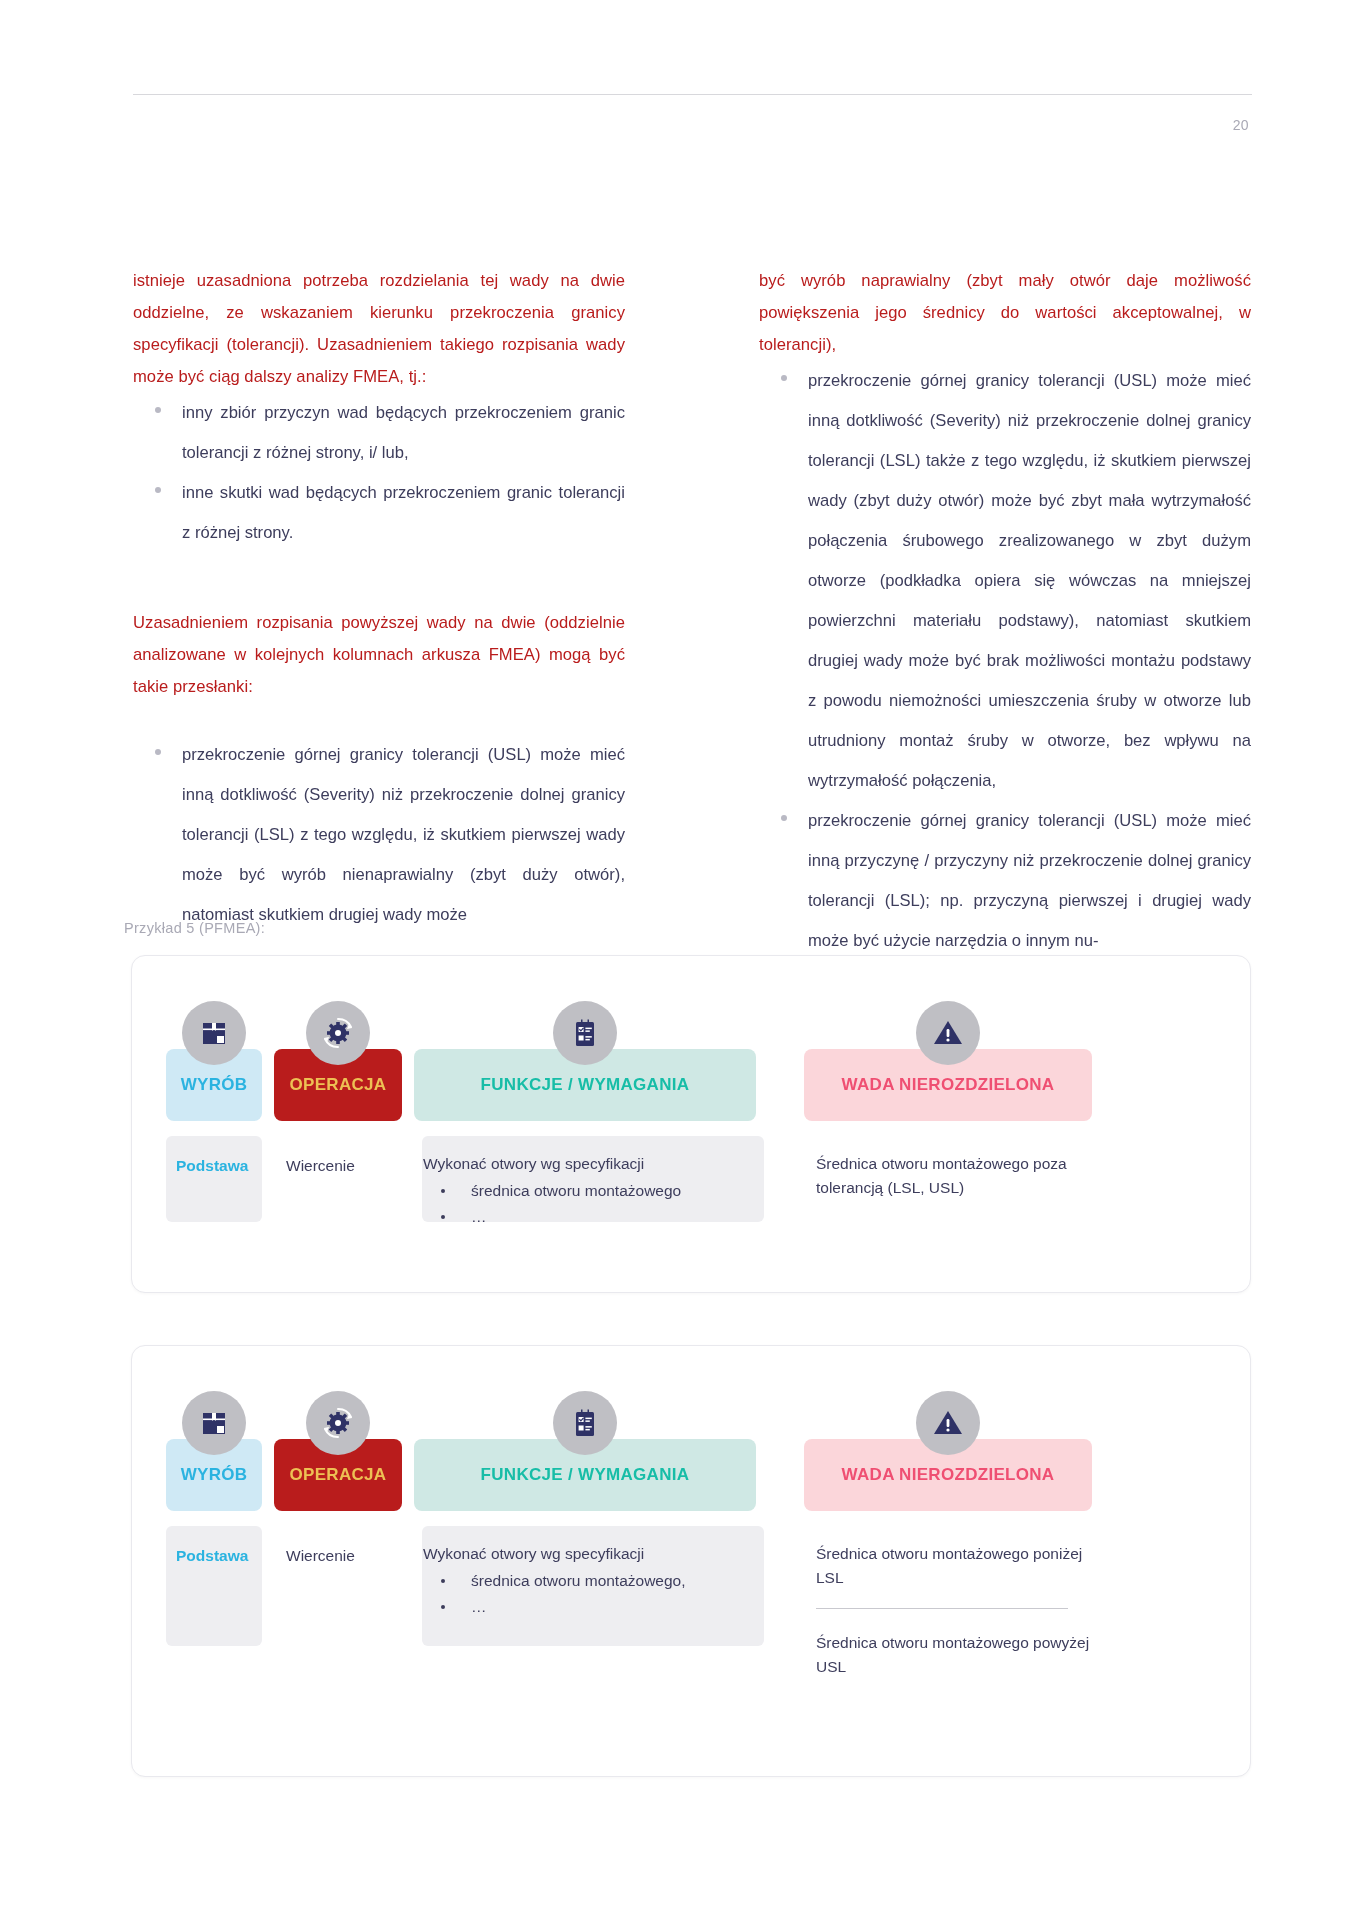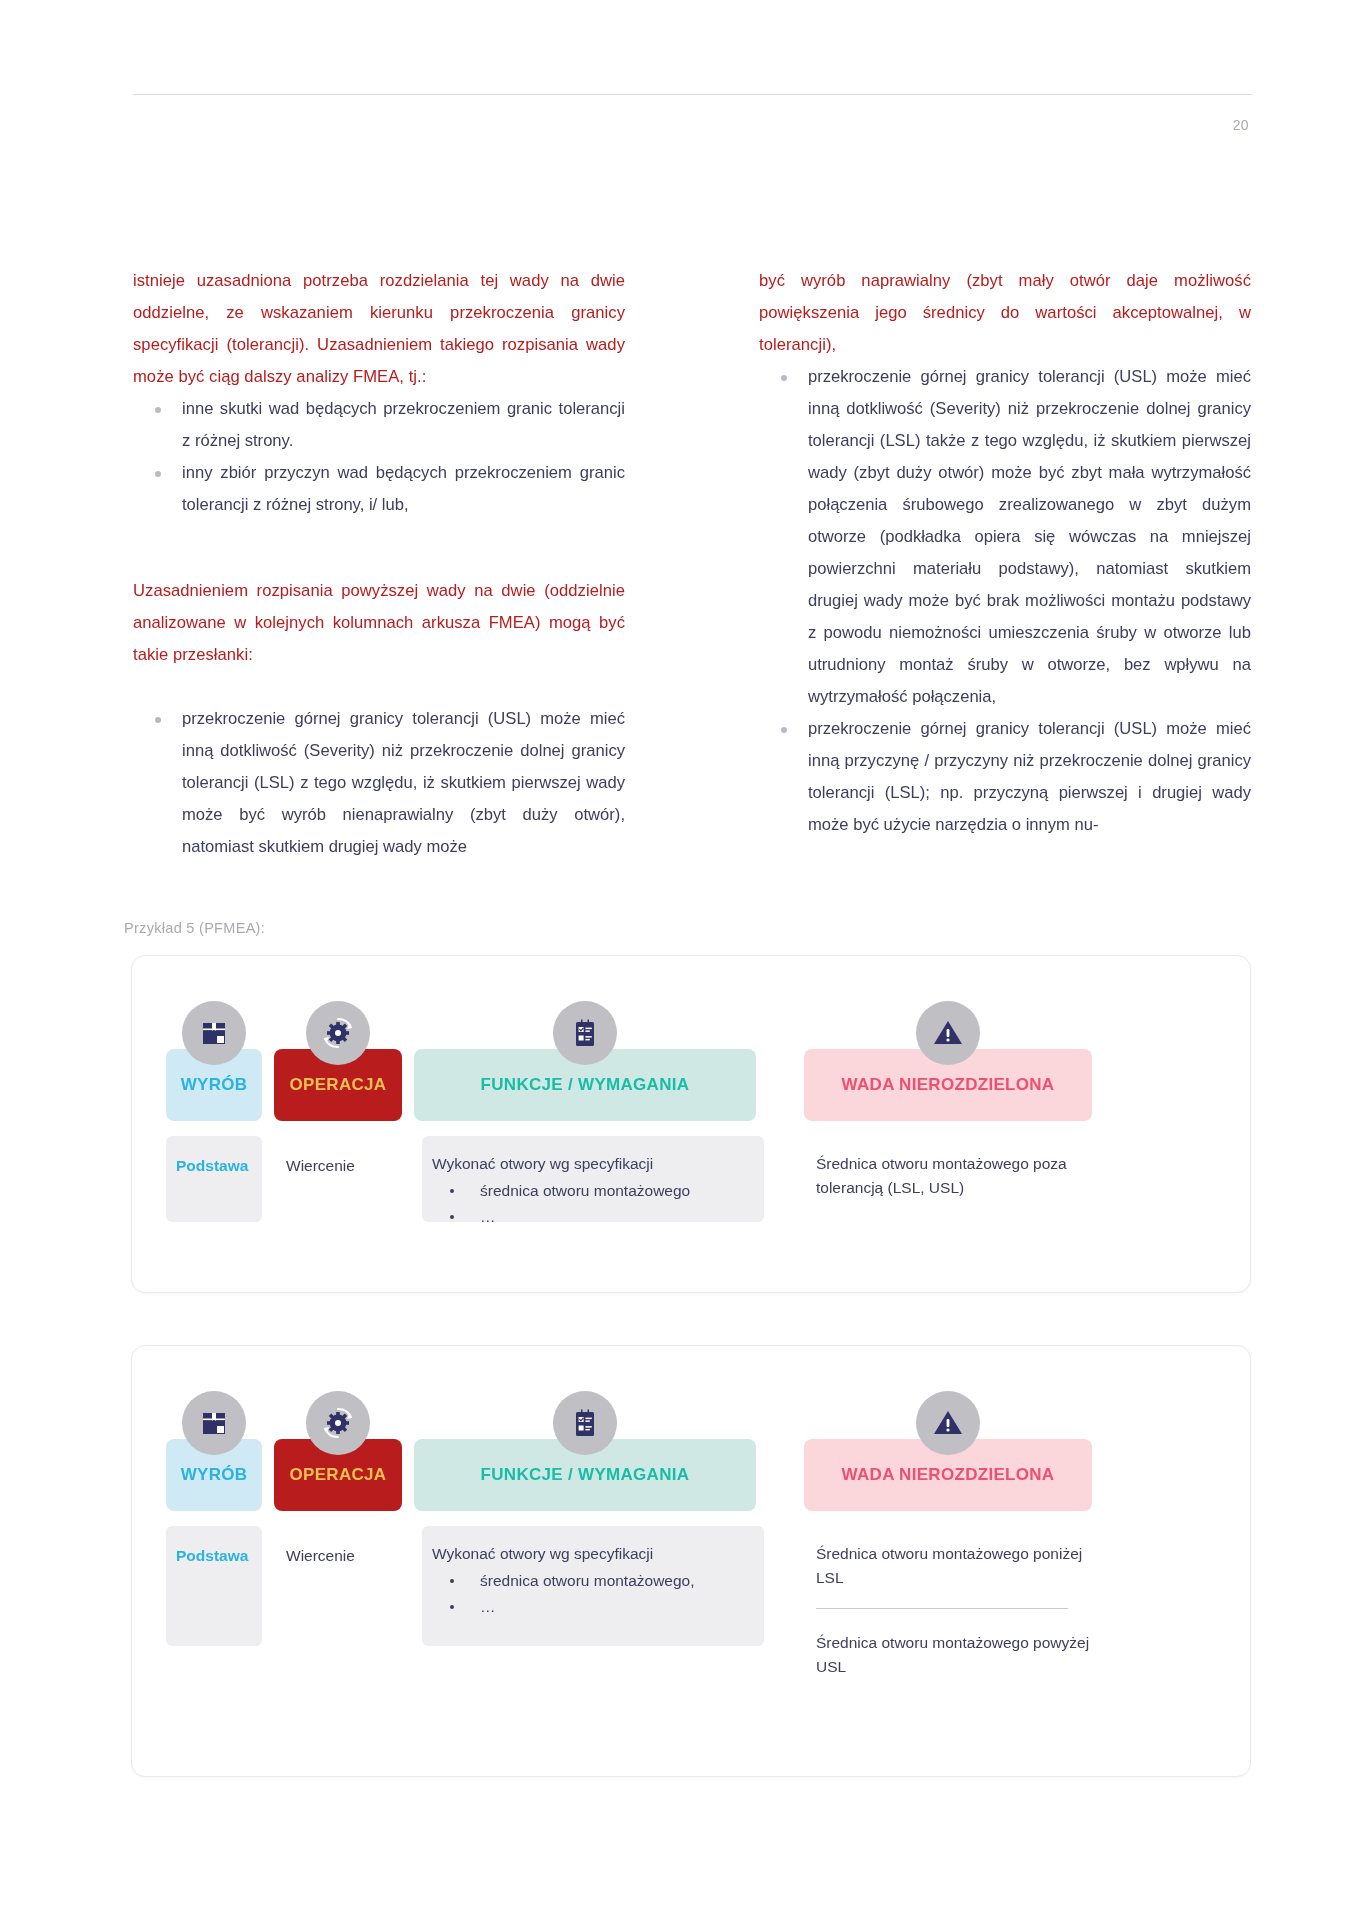--- a/index.html
+++ b/index.html
@@ -58,21 +58,21 @@
 
   ul.bullets {
     list-style: none;
     margin: 0;
     padding: 0;
   }
   ul.bullets > li {
     position: relative;
     padding-left: 49px;
     font-size: 16.6px;
-    line-height: 32px;
+    line-height: 40px;
     color: #3d3d5c;
     text-align: justify;
   }
   ul.bullets > li::before {
     content: "";
     position: absolute;
     left: 22px;
     top: 14px;
     width: 6px;
     height: 6px;
@@ -177,21 +177,21 @@
     font-size: 15.5px;
   }
   .cell-wiercenie {
     width: 128px;
     padding: 18px 0 0 8px;
     text-align: left;
   }
   .cell-funkcje {
     width: 342px;
     background: #eeeef1;
-    padding: 16px 14px 16px 10px;
+    padding: 16px 14px 16px 1px;
   }
   .cell-wada {
     width: 288px;
     margin-left: 36px;
     padding: 16px 4px 0 0;
   }
   #card-1 .cell-podstawa { height: 86px; }
   #card-1 .cell-wiercenie { height: 86px; }
   #card-1 .cell-funkcje { height: 86px; }
   #card-2 .cell-podstawa { height: 120px; }
@@ -232,22 +232,22 @@
 <div class="page">
 
   <div class="header-rule"></div>
   <div class="page-number">20</div>
 
   <div class="columns">
 
     <div class="col">
       <p class="para">istnieje uzasadniona potrzeba rozdzielania tej wady na dwie oddzielne, ze wskazaniem kierunku przekroczenia granicy specyfikacji (tolerancji). Uzasadnieniem takiego rozpisania wady może być ciąg dalszy analizy FMEA, tj.:</p>
       <ul class="bullets tight">
+        <li>inny zbiór przyczyn wad będących przekroczeniem granic tolerancji z różnej strony, i/ lub,</li>
         <li>inne skutki wad będących przekroczeniem granic tolerancji z różnej strony.</li>
-        <li>inny zbiór przyczyn wad będących przekroczeniem granic tolerancji z różnej strony, i/ lub,</li>
       </ul>
       <div class="spacer-32"></div>
       <div class="spacer-22"></div>
       <p class="para">Uzasadnieniem rozpisania powyższej wady na dwie (oddzielnie analizowane w kolejnych kolumnach arkusza FMEA) mogą być takie przesłanki:</p>
       <div class="spacer-32"></div>
       <ul class="bullets">
         <li>przekroczenie górnej granicy tolerancji (USL) może mieć inną dotkliwość (Severity) niż przekroczenie dolnej granicy tolerancji (LSL) z tego względu, iż skutkiem pierwszej wady może być wyrób nienaprawialny (zbyt duży otwór), natomiast skutkiem drugiej wady może</li>
       </ul>
     </div>
 

